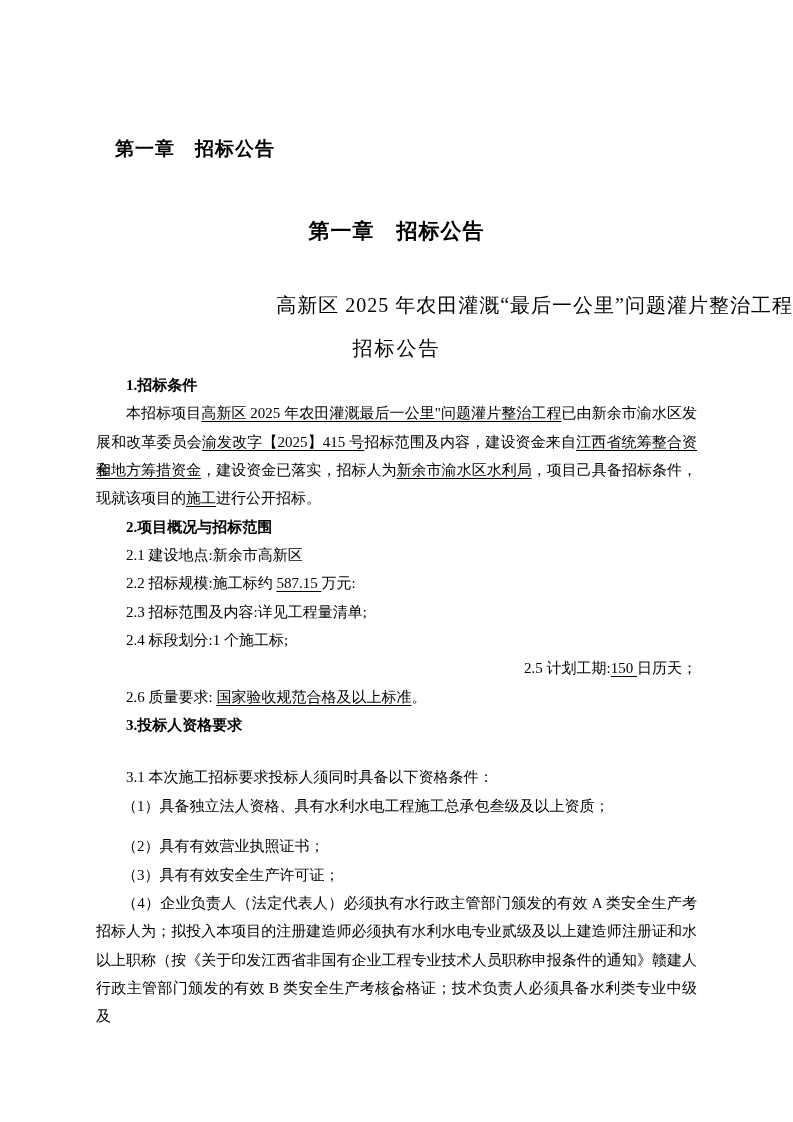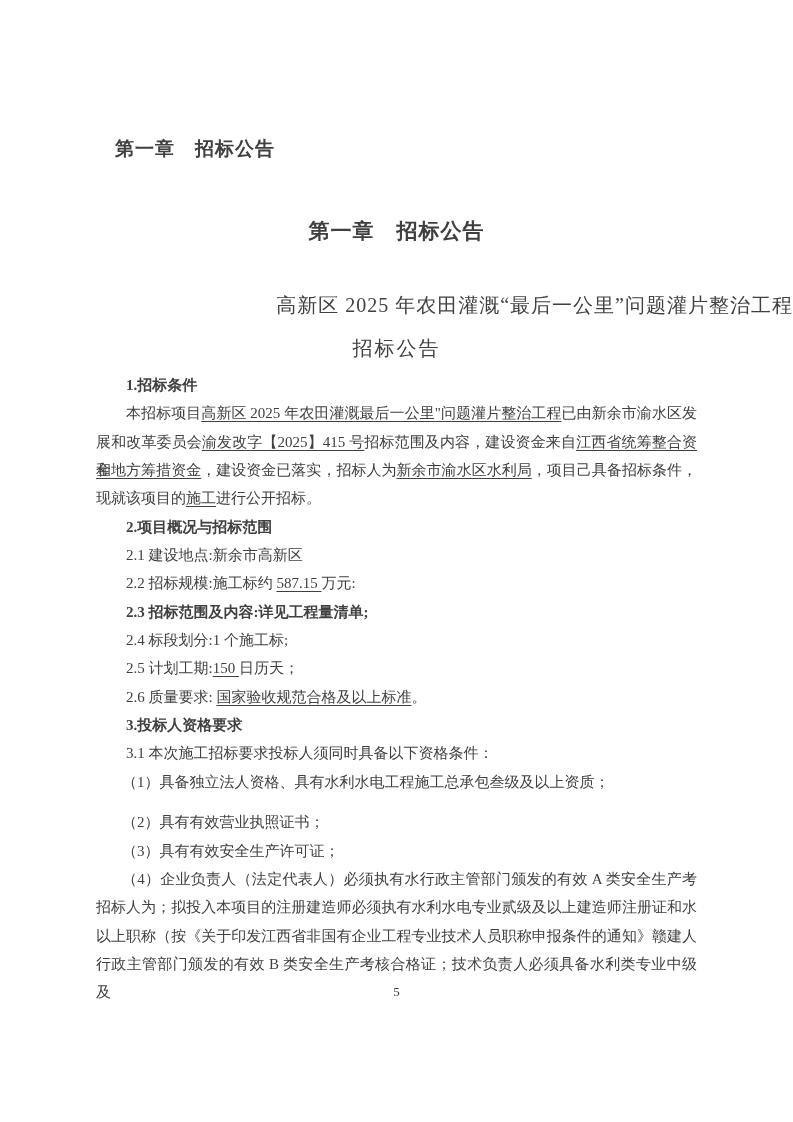--- a/index.html
+++ b/index.html
@@ -5,21 +5,21 @@
   html, body {
     margin: 0;
     padding: 0;
     background: #ffffff;
   }
   .page {
     position: relative;
     width: 793px;
     height: 1122px;
     background: #ffffff;
-    color: #404040;
+    color: #000000;
     font-family: "Liberation Serif", "DejaVu Serif", serif;
     overflow: hidden;
   }
   .chapter-heading-left {
     position: absolute;
     left: 115px;
     top: 136px;
     font-family: "Liberation Sans", "DejaVu Sans", sans-serif;
     font-weight: bold;
     font-size: 19px;
@@ -103,26 +103,26 @@
 
   <div class="document-body">
       <div class="line bold" style="padding-left: 30px;"><span>1.招标条件</span></div>
       <div class="line justify" style="padding-left: 30px;"><span>本招标项目</span><span class="u">高新区 2025 年农田灌溉最后一公里"问题灌片整治工程</span><span>已由新余市渝水区发</span></div>
       <div class="line justify"><span>展和改革委员会</span><span class="u">渝发改字【2025】415 号</span><span>招标范围及内容，建设资金来自</span><span class="u">江西省统筹整合资金</span></div>
       <div class="line justify"><span class="u">和地方筹措资金</span><span>，建设资金已落实，招标人为</span><span class="u">新余市渝水区水利局</span><span>，项目己具备招标条件，</span></div>
       <div class="line"><span>现就该项目的</span><span class="u">施工</span><span>进行公开招标。</span></div>
       <div class="line bold" style="padding-left: 30px;"><span>2.项目概况与招标范围</span></div>
       <div class="line" style="padding-left: 30px;"><span>2.1 建设地点:新余市高新区</span></div>
       <div class="line" style="padding-left: 30px;"><span>2.2 招标规模:施工标约 </span><span class="u">587.15 </span><span>万元:</span></div>
-      <div class="line" style="padding-left: 30px; font-weight: bold;"><span>2.3 招标范围及内容:详见工程量清单;</span></div>
+      <div class="line" style="padding-left: 30px;"><span>2.3 招标范围及内容:详见工程量清单;</span></div>
       <div class="line" style="padding-left: 30px;"><span>2.4 标段划分:1 个施工标;</span></div>
-      <div class="line" style="padding-left: 30px;"><span>2.5  计划工期:</span><span class="u">150 </span><span>日历天；</span></div>
+      <div class="line" style="padding-left: 30px; text-align: right;"><span>2.5  计划工期:</span><span class="u">150 </span><span>日历天；</span></div>
       <div class="line" style="padding-left: 30px;"><span>2.6 质量要求: </span><span class="u">国家验收规范合格及以上标准</span><span>。</span></div>
       <div class="line bold" style="padding-left: 30px;"><span>3.投标人资格要求</span></div>
-      <div class="line" style="padding-left: 30px;"><span>3.1 本次施工招标要求投标人须同时具备以下资格条件：</span></div>
+      <div class="line" style="padding-left: 30px; margin-top: 24px;"><span>3.1 本次施工招标要求投标人须同时具备以下资格条件：</span></div>
       <div class="line" style="padding-left: 26px;"><span>（1）具备独立法人资格、具有水利水电工程施工总承包叁级及以上资质；</span></div>
       <div class="line" style="padding-left: 26px; margin-top: 12px;"><span>（2）具有有效营业执照证书；</span></div>
       <div class="line" style="padding-left: 26px;"><span>（3）具有有效安全生产许可证；</span></div>
       <div class="line justify" style="padding-left: 26px;"><span>（4）企业负责人（法定代表人）必须执有水行政主管部门颁发的有效 A 类安全生产考</span></div>
       <div class="line justify"><span>招标人为；拟投入本项目的注册建造师必须执有水利水电专业贰级及以上建造师注册证和水</span></div>
       <div class="line justify"><span>以上职称（按《关于印发江西省非国有企业工程专业技术人员职称申报条件的通知》赣建人</span></div>
       <div class="line justify"><span>行政主管部门颁发的有效 B 类安全生产考核合格证；技术负责人必须具备水利类专业中级及</span></div>
     </div>
 
   <div class="page-number">5</div>

